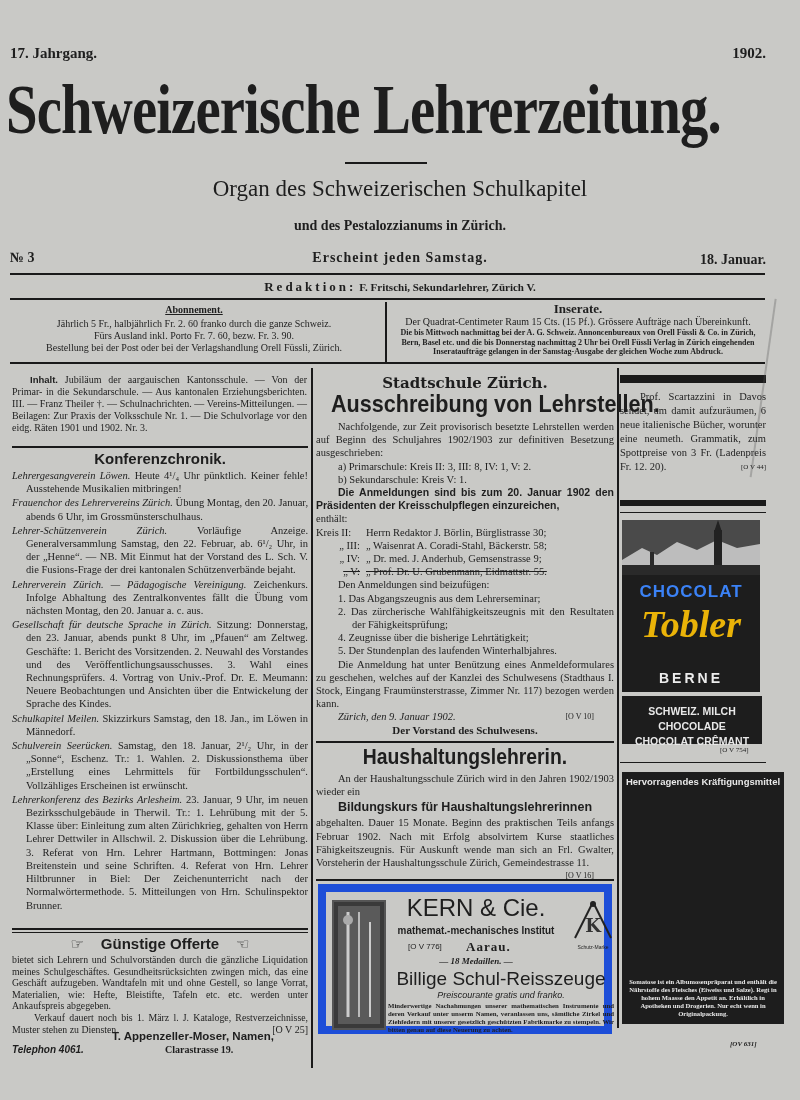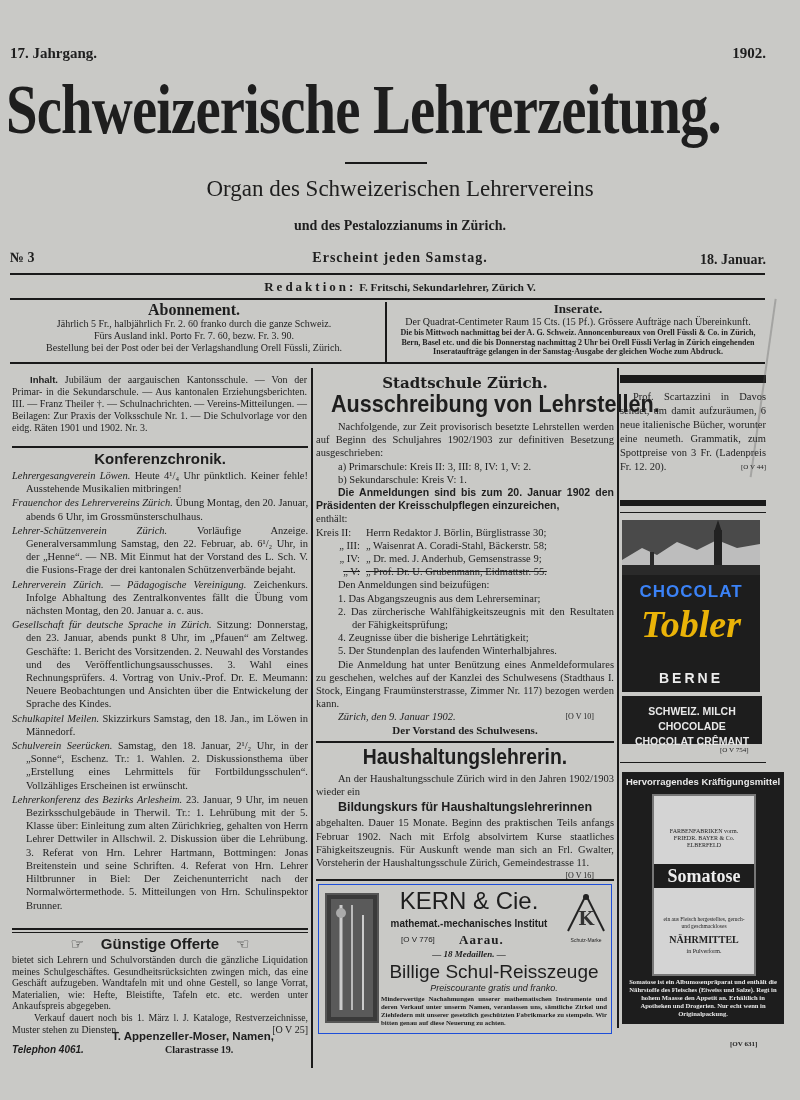--- a/index.html
+++ b/index.html
@@ -48,34 +48,34 @@
 </style>
 </head>
 <body>
 
 <div class="page">
 
   <div class="abs jahrgang serif">17. Jahrgang.</div>
   <div class="abs year serif">1902.</div>
   <div class="abs title">Schweizerische Lehrerzeitung.</div>
   <div class="rule" style="left:345px;top:162px;width:82px;height:2px;"></div>
-  <div class="abs subtitle">Organ des Schweizerischen Lehrervereins</div>
+  <div class="abs subtitle">Organ des Schweizerischen Schulkapitel</div>
   <div class="abs subtitle2">und des Pestalozzianums in Zürich.</div>
   <div class="abs nummer serif">№ 3</div>
   <div class="abs erscheint serif">Erscheint jeden Samstag.</div>
   <div class="abs datum serif">18. Januar.</div>
   <div class="rule" style="left:10px;top:273px;width:755px;height:2px;"></div>
   <div class="abs redaktion serif">
     <span class="bold" style="letter-spacing:3px;font-size:13px;">Redaktion:</span>
     <span class="bold" style="font-size:11px;">F. Fritschi, Sekundarlehrer, Zürich V.</span>
   </div>
   <div class="rule" style="left:10px;top:298px;width:755px;height:2px;"></div>
 
   <div class="box serif center" style="left:12px;top:302px;width:364px;">
-    <div class="bold" style="font-size:16px;line-height:16px;">Abonnement.</div>
+    <div class="bold" style="font-size:10px;line-height:16px;text-decoration:underline;">Abonnement.</div>
     <div>Jährlich 5 Fr., halbjährlich Fr. 2. 60 franko durch die ganze Schweiz.</div>
     <div>Fürs Ausland inkl. Porto Fr. 7. 60, bezw. Fr. 3. 90.</div>
     <div>Bestellung bei der Post oder bei der Verlagshandlung Orell Füssli, Zürich.</div>
   </div>
   <div class="rule" style="left:385px;top:302px;width:2px;height:60px;"></div>
   <div class="box serif center" style="left:392px;top:302px;width:372px;font-size:8px;line-height:9.5px;">
     <div class="bold" style="font-size:13px;line-height:14px;">Inserate.</div>
     <div style="font-size:10px;line-height:12px;">Der Quadrat-Centimeter Raum 15 Cts. (15 Pf.). Grössere Aufträge nach Übereinkunft.</div>
     <div class="bold">Die bis Mittwoch nachmittag bei der A. G. Schweiz. Annoncenbureaux von Orell Füssli &amp; Co. in Zürich, Bern, Basel etc. und die bis Donnerstag nachmittag 2 Uhr bei Orell Füssli Verlag in Zürich eingehenden Inseratauftrāge gelangen in der Samstag-Ausgabe der gleichen Woche zum Abdruck.</div>
   </div>
@@ -160,21 +160,21 @@
 
   <div class="abs center bold sans" style="left:316px;top:744px;width:298px;font-size:22px;transform:scaleX(0.88);transform-origin:center top;white-space:nowrap;">Haushaltungslehrerin.</div>
   <div class="abs col-text just serif" style="left:316px;top:772px;width:298px;">
     <div style="text-indent:22px;">An der Haushaltungsschule Zürich wird in den Jahren 1902/1903 wieder ein</div>
     <div class="center bold sans" style="font-size:12.5px;line-height:18px;">Bildungskurs für Haushaltungslehrerinnen</div>
     <div>abgehalten. Dauer 15 Monate. Beginn des praktischen Teils anfangs Februar 1902. Nach mit Erfolg absolvirtem Kurse staatliches Fähigkeitszeugnis. Für Auskunft wende man sich an Frl. Gwalter, Vorsteherin der Haushaltungsschule Zürich, Gemeindestrasse 11.</div>
     <div style="text-align:right;font-size:8px;margin-right:20px;">[O V 16]</div>
   </div>
   <div class="rule" style="left:316px;top:879px;width:298px;height:2px;"></div>
 
-  <div class="abs" style="left:318px;top:884px;width:294px;height:150px;border:1px solid #1d4ed8;box-sizing:border-box;">
+  <div class="abs" style="left:318px;top:884px;width:294px;height:150px;border:8px solid #1d4ed8;box-sizing:border-box;">
     <div class="abs" style="left:6px;top:8px;width:50px;height:126px;background:#3a3a3a;border:2px solid #555;">
       <svg width="50" height="126" viewBox="0 0 50 126">
         <rect x="4" y="4" width="42" height="118" fill="#5a5a5a"></rect>
         <line x1="14" y1="10" x2="14" y2="115" stroke="#ccc" stroke-width="3"></line>
         <line x1="25" y1="10" x2="25" y2="115" stroke="#bbb" stroke-width="2"></line>
         <line x1="36" y1="20" x2="36" y2="115" stroke="#ccc" stroke-width="2"></line>
         <circle cx="14" cy="18" r="5" fill="#aaa"></circle>
       </svg>
     </div>
     <div class="abs center sans" style="left:60px;top:2px;width:180px;font-size:24px;">KERN &amp; Cie.</div>
@@ -191,21 +191,21 @@
       </svg>
       <div class="sans" style="font-size:5px;">Schutz-Marke</div>
     </div>
     <div class="abs center sans" style="left:60px;top:76px;width:230px;font-size:19px;white-space:nowrap;">Billige Schul-Reisszeuge</div>
     <div class="abs center sans italic" style="left:60px;top:98px;width:230px;font-size:9px;">Preiscourante gratis und franko.</div>
     <div class="abs just serif bold" style="left:62px;top:110px;width:226px;font-size:6.8px;line-height:8px;">Minderwertige Nachahmungen unserer mathematischen Instrumente und deren Verkauf unter unserm Namen, veranlassen uns, sämtliche Zirkel und Ziehfedern mit unserer gesetzlich geschützten Fabrikmarke zu stempeln. Wir bitten genau auf diese Neuerung zu achten.</div>
   </div>
 
   <div class="rule" style="left:620px;top:375px;width:146px;height:8px;"></div>
   <div class="abs just serif" style="left:620px;top:390px;width:146px;font-size:10.5px;line-height:14px;">
-    <span style="margin-left:13px;">Prof. Scartazzini in Davos sendet, um damit aufzuräumen, 6 neue italienische Bücher, worunter eine neumeth. Grammatik, zum Spottpreise von 3 Fr. (Ladenpreis Fr. 12. 20).</span>
+    <span style="margin-left:20px;">Prof. Scartazzini in Davos sendet, um damit aufzuräumen, 6 neue italienische Bücher, worunter eine neumeth. Grammatik, zum Spottpreise von 3 Fr. (Ladenpreis Fr. 12. 20).</span>
     <span style="float:right;font-size:7px;">[O V 44]</span>
   </div>
   <div class="rule" style="left:620px;top:500px;width:146px;height:6px;"></div>
   <div class="rule" style="left:620px;top:512px;width:146px;height:1px;"></div>
 
   <div class="abs ad-dark" style="left:622px;top:520px;width:138px;height:172px;">
     <svg class="abs" style="left:0;top:0;" width="138" height="55" viewBox="0 0 138 55">
       <rect width="138" height="55" fill="#4a4a4a"></rect>
       <polygon points="0,40 20,28 35,35 55,22 75,30 95,20 115,28 138,24 138,55 0,55" fill="#bdbdbd"></polygon>
       <rect x="92" y="10" width="8" height="45" fill="#222"></rect>
@@ -219,25 +219,18 @@
   </div>
   <div class="abs ad-dark center sans bold" style="left:622px;top:696px;width:140px;height:48px;font-size:10.5px;line-height:15px;padding-top:8px;box-sizing:border-box;transform:scaleX(1);">
     <div>SCHWEIZ. MILCH CHOCOLADE</div>
     <div>CHOCOLAT CRÊMANT</div>
   </div>
   <div class="abs serif" style="left:720px;top:746px;font-size:7px;">[O V 754]</div>
   <div class="rule" style="left:620px;top:762px;width:146px;height:1px;"></div>
 
   <div class="abs ad-dark" style="left:622px;top:772px;width:162px;height:252px;">
     <div class="abs center sans bold" style="left:0;top:4px;width:162px;font-size:9.5px;color:#e8e8e8;">Hervorragendes Kräftigungsmittel</div>
-    <div class="abs" style="left:30px;top:22px;width:100px;height:178px;background:#d4d4d4;border:2px solid #777;">
-      <div class="abs center serif" style="left:6px;top:32px;width:88px;font-size:6px;line-height:7px;color:#222;">FARBENFABRIKEN vorm. FRIEDR. BAYER &amp; Co. ELBERFELD</div>
-      <div class="abs center serif bold" style="left:0;top:68px;width:100px;height:24px;background:#1d1d1d;color:#eee;font-size:18px;line-height:24px;">Somatose</div>
-      <div class="abs center serif" style="left:6px;top:120px;width:88px;font-size:5.5px;line-height:7px;color:#222;">ein aus Fleisch hergestelltes, geruch- und geschmackloses</div>
-      <div class="abs center serif bold" style="left:0;top:138px;width:100px;font-size:10px;color:#222;">NÄHRMITTEL</div>
-      <div class="abs center serif" style="left:0;top:152px;width:100px;font-size:6px;color:#222;">in Pulverform.</div>
-    </div>
     <div class="abs center serif bold" style="left:4px;top:206px;width:154px;font-size:6.6px;line-height:8px;color:#e8e8e8;">Somatose ist ein Albumosenpräparat und enthält die Nährstoffe des Fleisches (Eiweiss und Salze). Regt in hohem Maasse den Appetit an. Erhältlich in Apotheken und Drogerien. Nur echt wenn in Originalpackung.</div>
   </div>
-  <div class="abs serif bold" style="left:730px;top:1040px;font-size:7px;">[OV 631]</div>
+  <div class="abs serif bold" style="left:730px;top:1040px;font-size:7px;font-style:italic;">[OV 631]</div>
 
   <div class="handwriting"></div>
 </div>
 
 </body></html>

